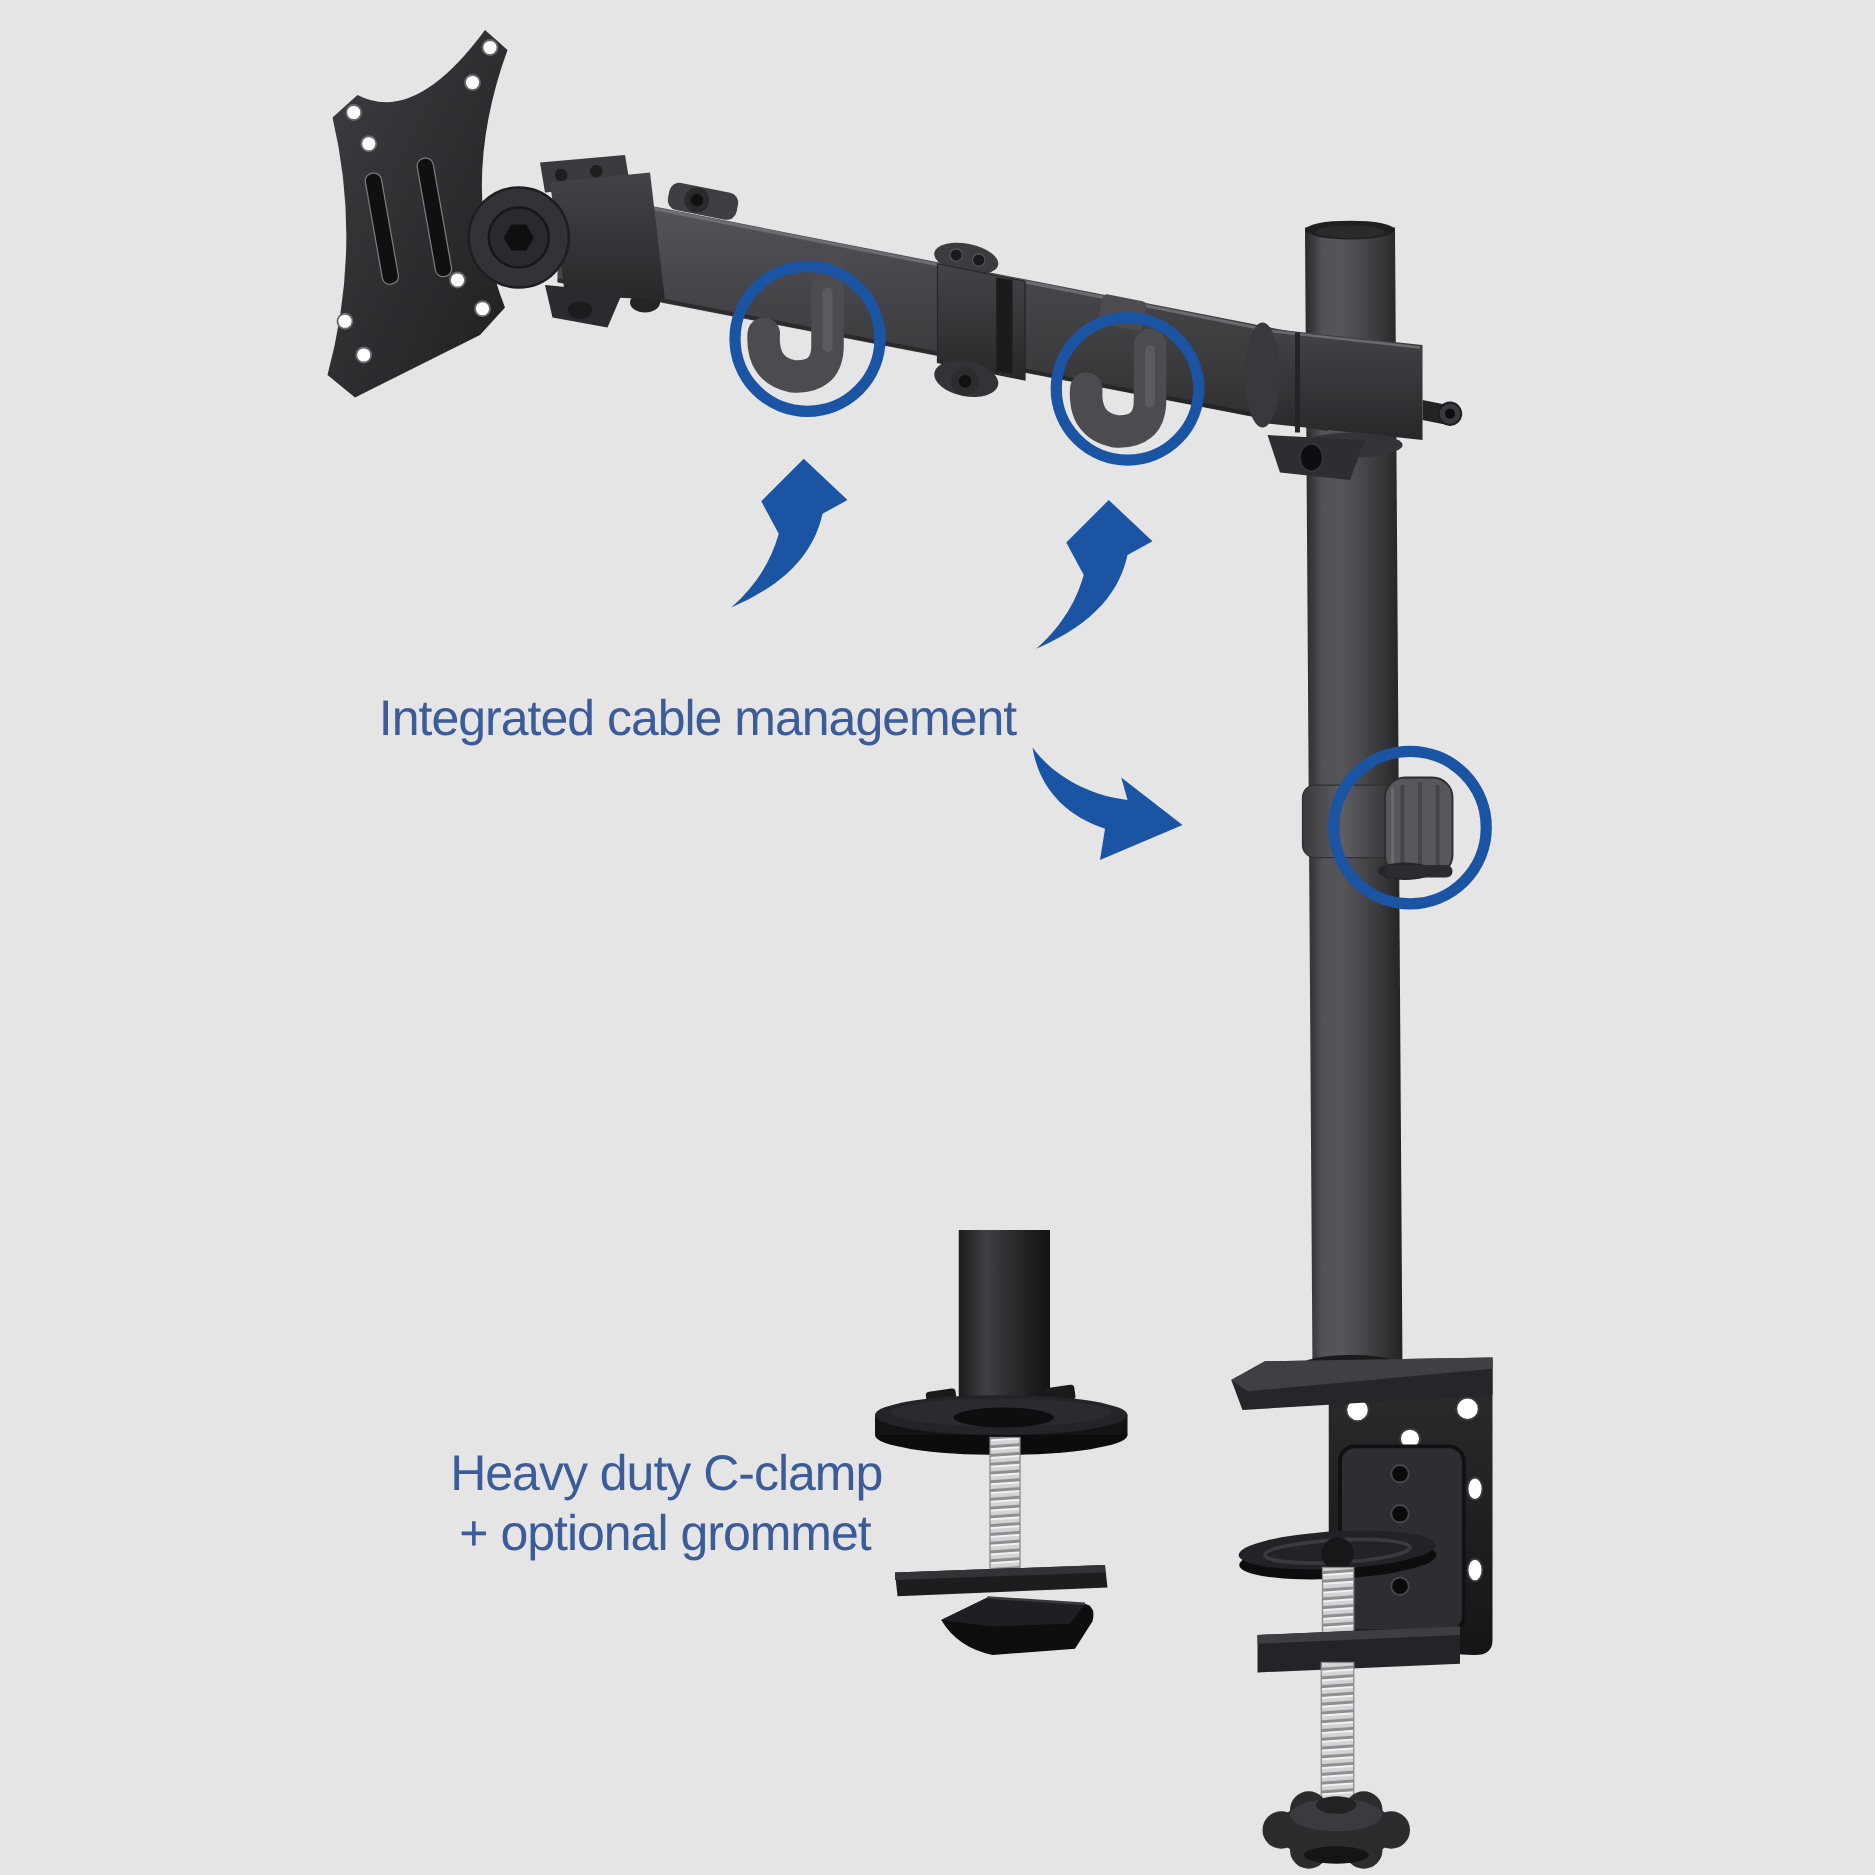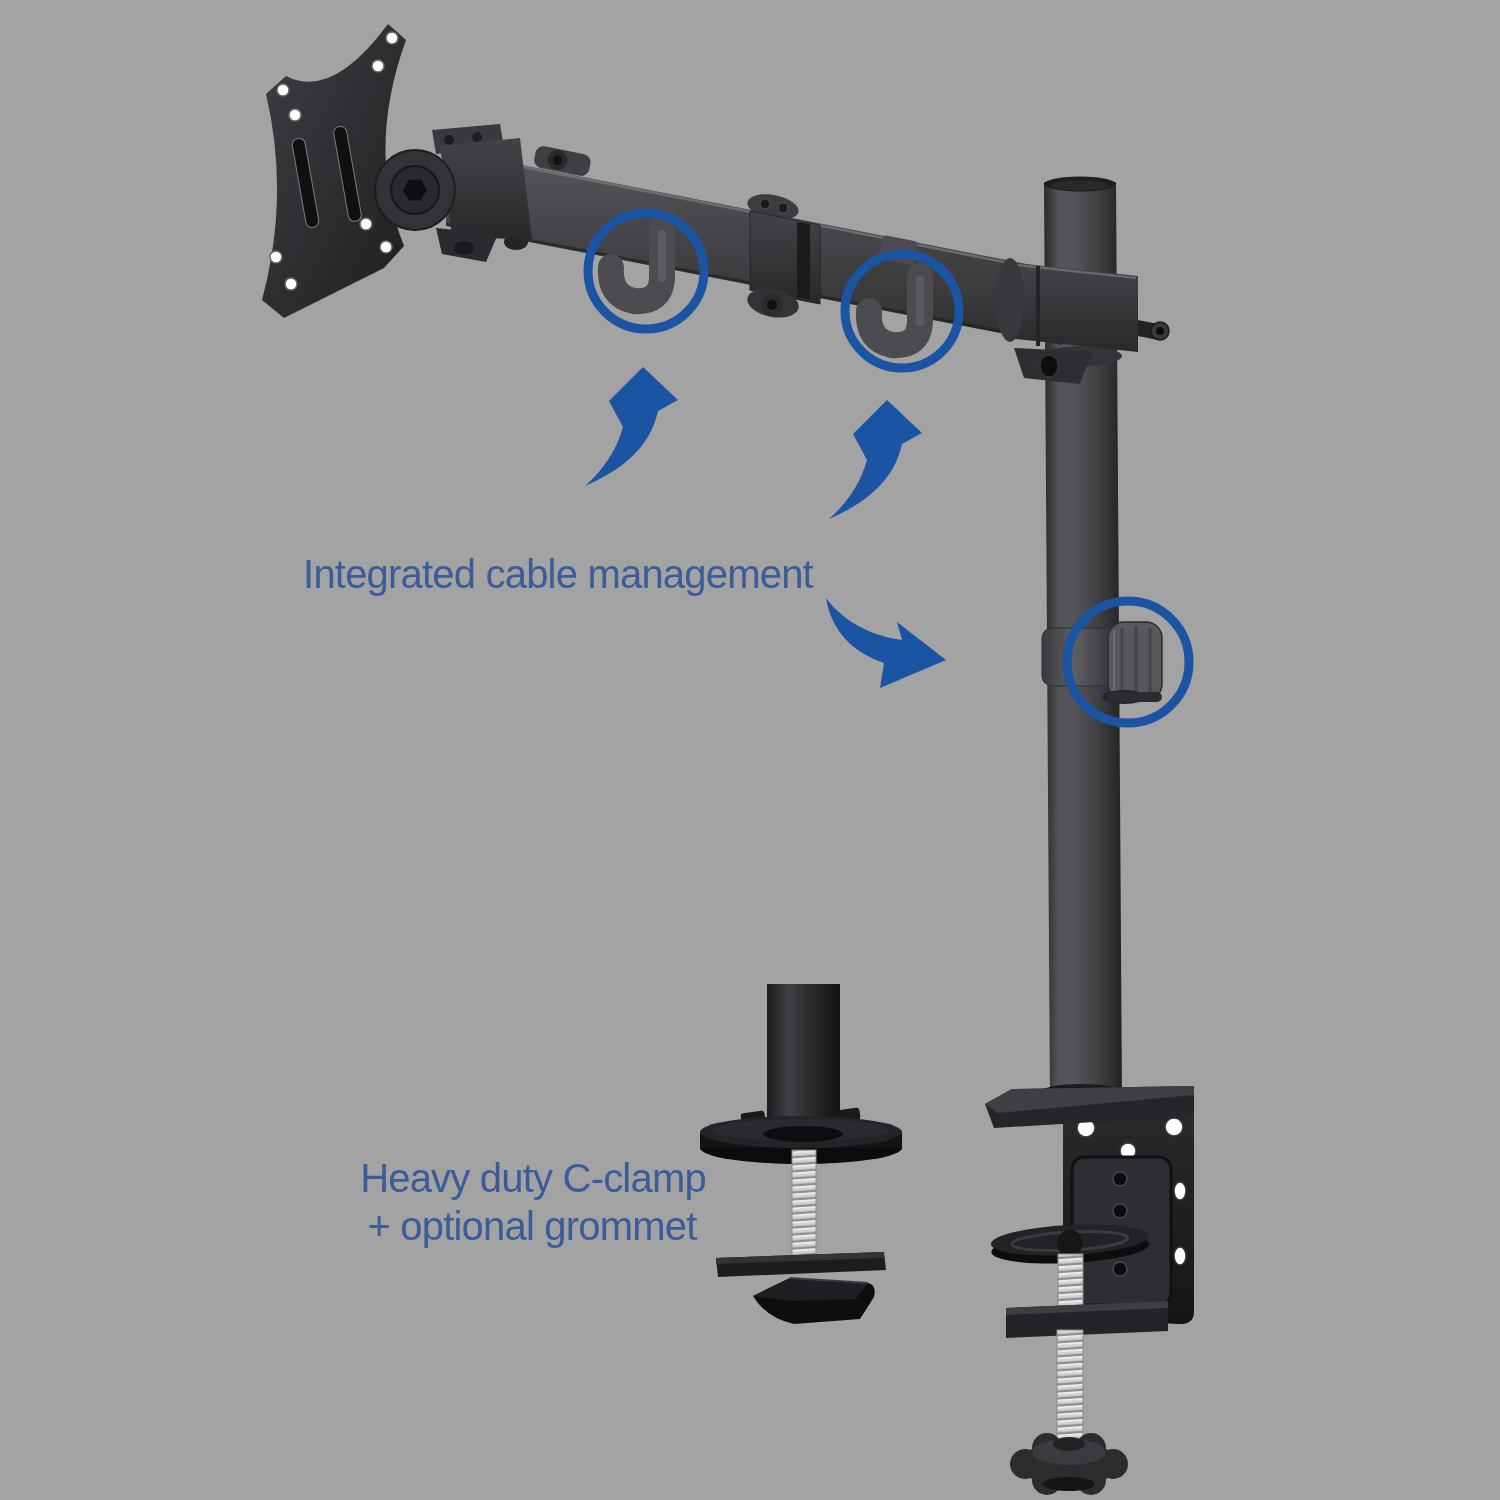--- a/index.html
+++ b/index.html
@@ -1,16 +1,16 @@
 <!DOCTYPE html>
 <html><head>
 <meta charset="utf-8">
 <style>
   html,body{margin:0;padding:0;background:#ffffff;}
-  .stage{position:relative;width:1500px;height:1500px;background:#a3a3a3;overflow:hidden;}
+  .stage{position:relative;width:1500px;height:1500px;background:#e5e5e5;overflow:hidden;}
   svg{display:block;}
   .caption{font-family:"Liberation Sans","DejaVu Sans",sans-serif;font-size:40px;letter-spacing:-0.8px;}
 </style>
 </head>
 <body>
 
 <div class="stage">
 <svg width="1500" height="1500" viewBox="0 0 1500 1500">
   <defs>
     <linearGradient id="gPole" x1="0" y1="0" x2="1" y2="0">

